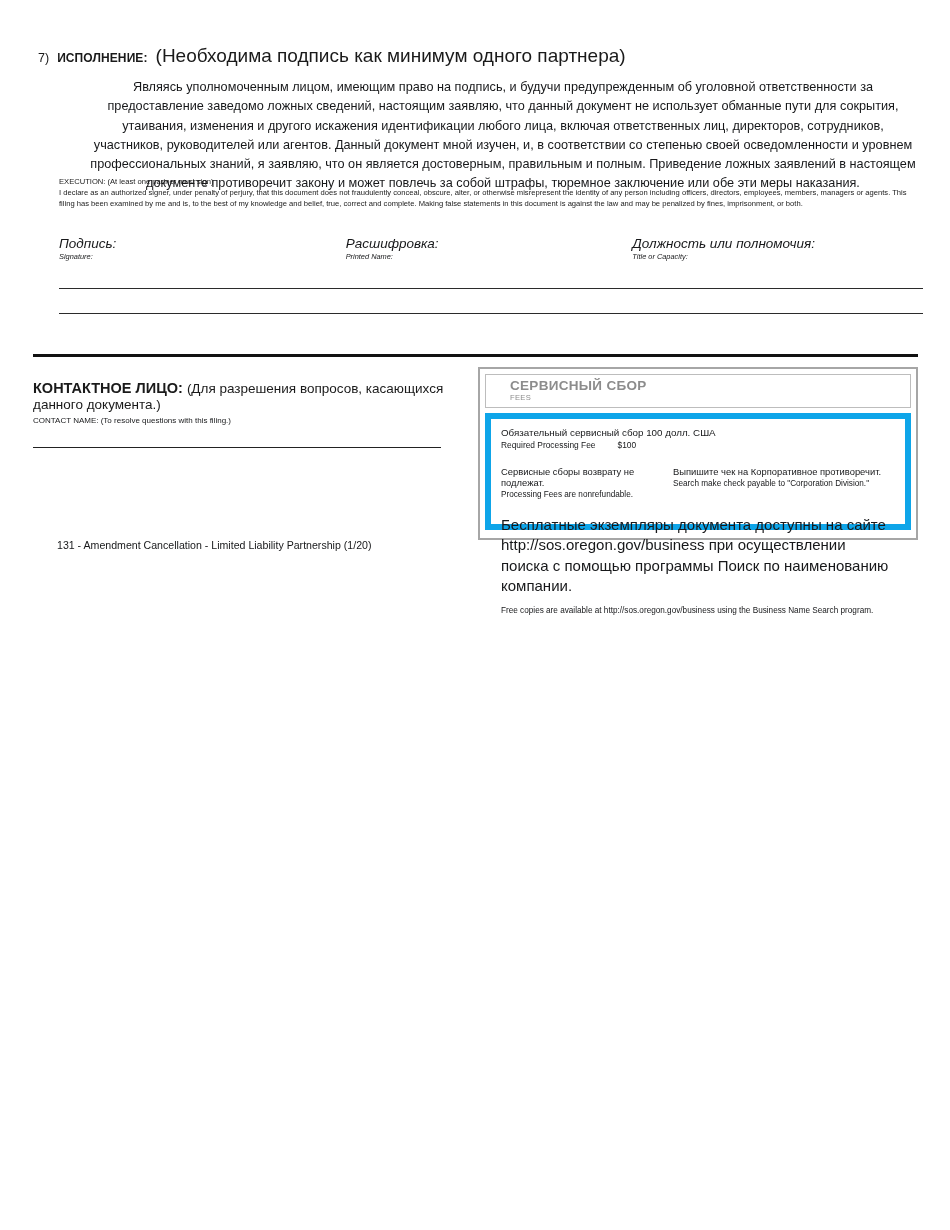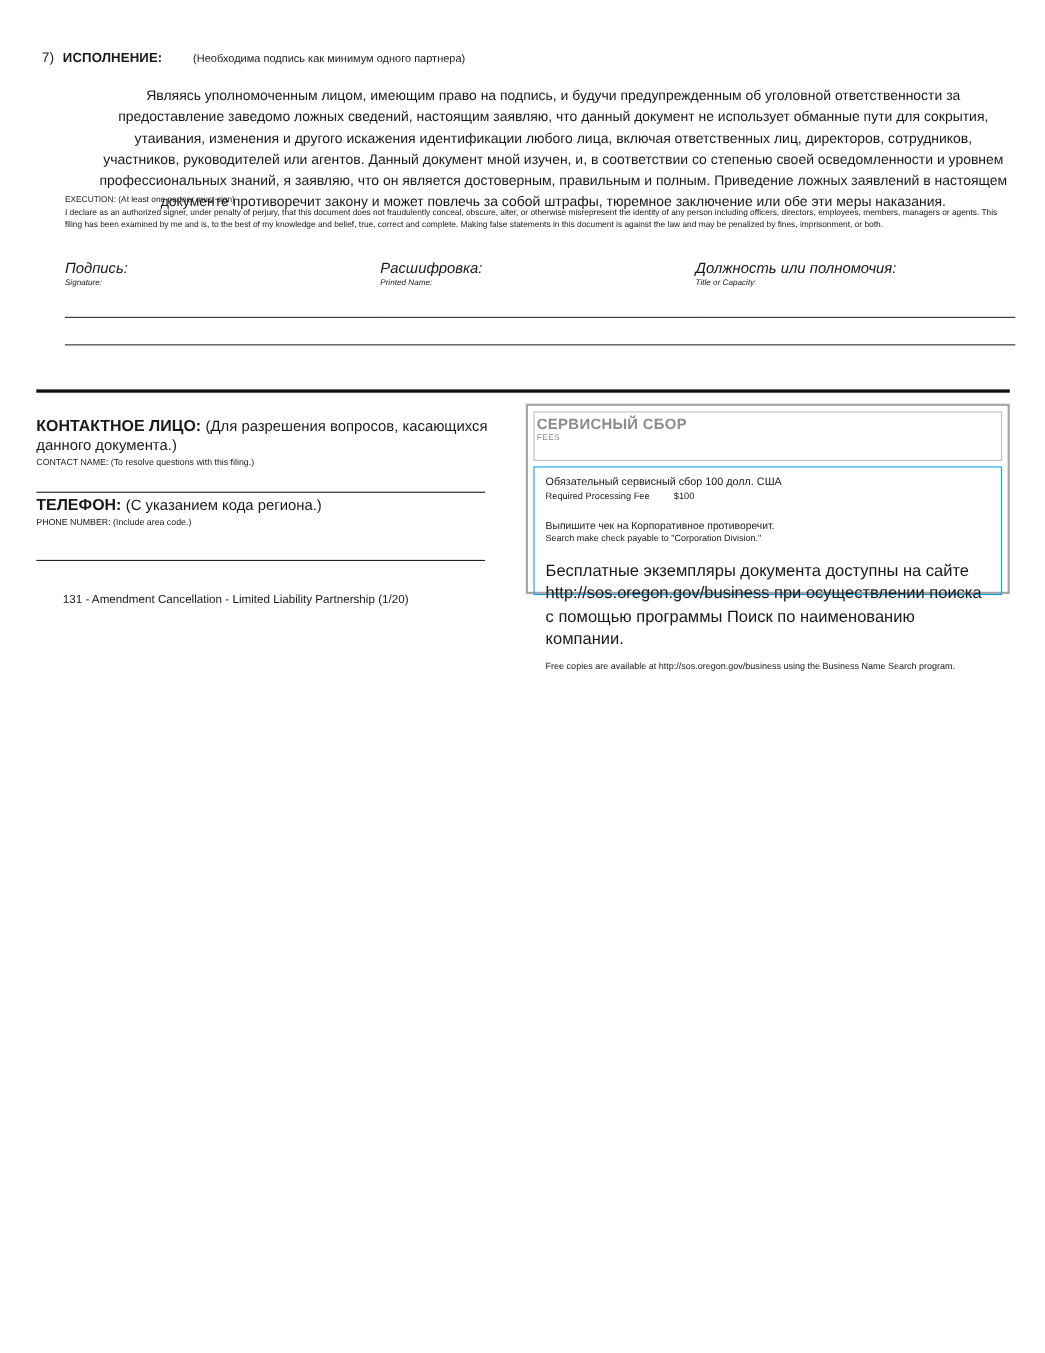--- a/index.html
+++ b/index.html
@@ -38,23 +38,22 @@
     font-size: 12.5px;
     color: #1a1a1a;
   }
   .sec7-title {
     font-size: 12px;
     font-weight: bold;
     letter-spacing: 0.1px;
     text-align: right;
   }
   .sec7-sub {
-    font-size: 10px;
+    font-size: 19px;
     font-weight: normal;
-    margin-left: 20px;
   }
 
   
   .decl {
     position: absolute;
     left: 88px;
     top: 78px;
     width: 830px;
     font-size: 12.7px;
     line-height: 1.52;
@@ -181,40 +180,40 @@
     left: 478px;
     top: 367px;
     width: 440px;
     height: 173px;
     border: 2px solid #a6a6a6;
     box-sizing: border-box;
     background: #ffffff;
   }
   .fees-head {
     margin: 5px 5px 0 5px;
-    height: 45px;
+    height: 34px;
     border: 1px solid #bdbdbd;
     box-sizing: border-box;
-    padding: 4px 10px 0 2px;
+    padding: 4px 10px 0 24px;
   }
   .fees-head .t-ru {
     font-size: 13.5px;
     font-weight: bold;
     color: #8c8c8c;
     letter-spacing: 0.3px;
     line-height: 1.05;
   }
   .fees-head .t-en {
     font-size: 7.6px;
     color: #8c8c8c;
     letter-spacing: 0.3px;
   }
   .fees-body {
     margin: 5px 5px 5px 5px;
-    border: 1px solid #0ea5e9;
+    border: 6px solid #0ea5e9;
     box-sizing: border-box;
     height: 117px;
     padding: 8px 10px 0 10px;
     position: relative;
   }
   .fee-req-ru {
     font-size: 9.8px;
     color: #17181a;
   }
   .fee-req-en {
@@ -317,42 +316,38 @@
   <div class="contact">
     <div class="blk-title">
       <span>КОНТАКТНОЕ ЛИЦО:</span>
       <span class="paren">(Для разрешения вопросов, касающихся</span>
     </div>
     <div class="blk-title2">данного документа.)</div>
     <div class="blk-en">CONTACT NAME: (To resolve questions with this filing.)</div>
     <div class="field-line"></div>
   </div>
 
-  <div class="phone">
-    <div class="blk-title">
-      <span>ТЕЛЕФОН:</span>
-      <span class="paren">(С указанием кода региона.)</span>
-    </div>
-    <div class="blk-en">PHONE NUMBER: (Include area code.)</div>
-    <div class="field-line"></div>
-  </div>
 
   <div class="formcode">131 - Amendment Cancellation - Limited Liability Partnership (1/20)</div>
 
   <div class="fees-box">
     <div class="fees-head">
       <div class="t-ru">СЕРВИСНЫЙ СБОР</div>
       <div class="t-en">FEES</div>
     </div>
     <div class="fees-body">
       <div class="fee-req-ru">Обязательный сервисный сбор 100 долл. США</div>
       <div class="fee-req-en">
         <span>Required Processing Fee</span><span class="amt">$100</span>
       </div>
       <div class="fee-two">
+        <div class="c1">
+          <div class="ru">Сервисные сборы возврату не подлежат.</div>
+          <div class="en">Processing Fees are nonrefundable.</div>
+        </div>
         <div class="c2">
           <div class="ru">Выпишите чек на Корпоративное противоречит.</div>
           <div class="en">Search make check payable to "Corporation Division."</div>
         </div>
       </div>
       <div class="fee-free-ru">Бесплатные экземпляры документа доступны на сайте http://sos.oregon.gov/business при осуществлении поиска с помощью программы Поиск по наименованию компании.</div>
       <div class="fee-free-en">Free copies are available at http://sos.oregon.gov/business using the Business Name Search program.</div>
     </div>
   </div>
 

